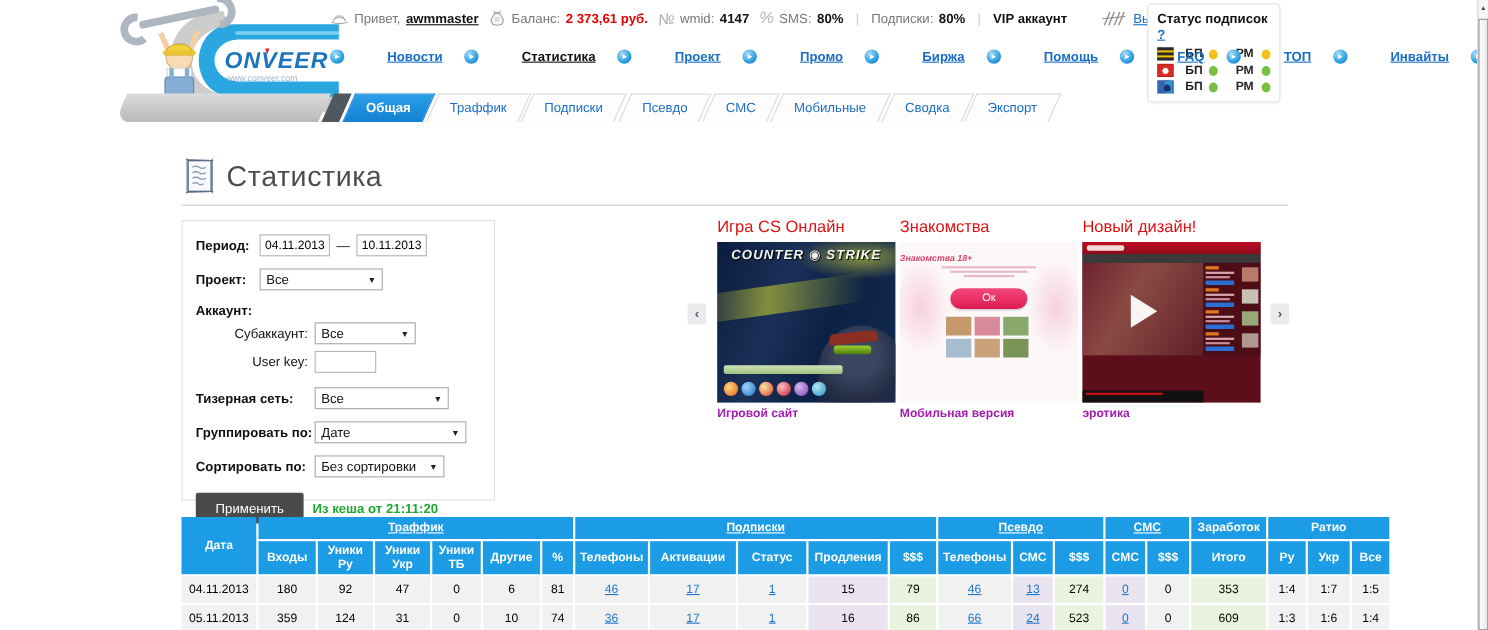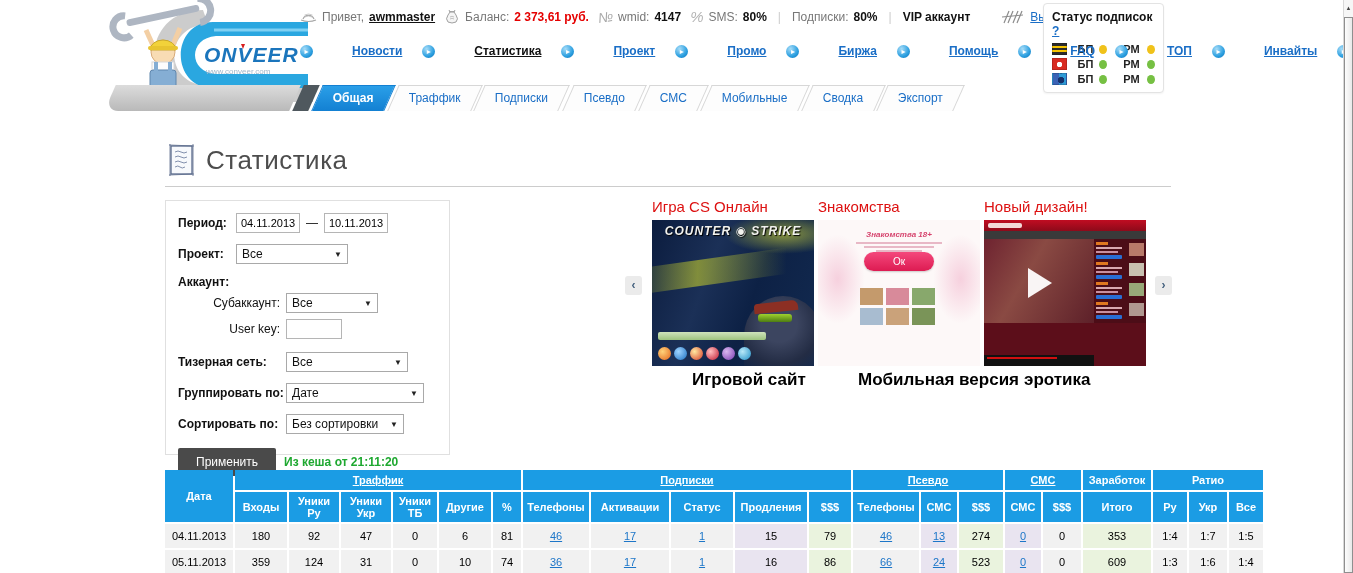--- a/index.html
+++ b/index.html
@@ -79,21 +79,21 @@
 
   
   #carousel { position:absolute; left:625px; top:198px; width:562px; height:162px; }
   .car-arrow { position:absolute; top:78px; width:17px; height:19px; background:#ebebeb;
     border-radius:3px; color:#44617e; font-size:12px; font-weight:bold; text-align:center;
     line-height:18px; cursor:pointer; }
   #arrow-left { left:0; } #arrow-right { left:530px; }
   .slide { position:absolute; top:0; width:162px; cursor:pointer; }
   .slide-title { color:#dd1111; font-size:15px; height:20px; margin-bottom:2px; white-space:nowrap; }
   .slide-img { width:162px; height:146px; position:relative; overflow:hidden; }
-  .slide-cap { margin-top:4px; font-size:17px; font-weight:bold; color:#000000; white-space:nowrap;margin-left:40px; }
+  .slide-cap { margin-top:4px; font-size:11px; font-weight:bold; color:#a21caf; white-space:nowrap; }
   
   .cs-bg { background:linear-gradient(110deg,#0b1c3e 0%,#1b3057 35%,#0d2145 60%,#122a50 100%); }
   .cs-streak { position:absolute; left:-20px; top:34px; width:220px; height:26px;
     background:linear-gradient(100deg, rgba(214,220,40,0) 0%, rgba(214,220,40,.55) 30%, rgba(214,220,40,0) 70%);
     transform:rotate(-8deg); }
   .cs-streak2 { position:absolute; right:-30px; top:-6px; width:120px; height:40px;
     background:radial-gradient(ellipse at center, rgba(220,226,60,.6), rgba(220,226,60,0) 70%); }
   .cs-banner { position:absolute; left:0; top:4px; width:100%; text-align:center; color:#f2f2ee;
     font-size:12px; font-weight:bold; font-style:italic; letter-spacing:1px;
     text-shadow:1px 1px 1px #000; }
@@ -105,25 +105,25 @@
     background:#8c2f23; border-radius:4px 6px 0 0; transform:rotate(-6deg); }
   .cs-strip { position:absolute; left:6px; bottom:26px; width:108px; height:8px;
     background:linear-gradient(#cfe3bc,#9dc37e); border-radius:2px; }
   .cs-icons { position:absolute; left:6px; bottom:6px; display:flex; gap:3px; }
   .cs-icons i { width:13px; height:13px; border-radius:50%; display:block; }
   
   .date-bg { background:#fdf8f8; }
   .date-blob { position:absolute; width:55px; height:90px; top:14px;
     background:radial-gradient(ellipse at center, rgba(238,160,190,.45), rgba(238,160,190,0) 70%); }
   .date-blob.l { left:-8px; } .date-blob.r { right:-8px; }
-  .date-script { position:absolute; top:10px; width:100%; text-align:center; color:#d6446e;
+  .date-script { position:absolute; top:10px; width:100%; color:#d6446e;
     font-size:8px; font-style:italic; font-weight:bold; }
   .date-lines { position:absolute; top:22px; left:38px; width:86px; }
   .date-lines i { display:block; height:2px; background:#e8b8c6; margin-bottom:2px; }
-  .ok-btn { position:absolute; top:32px; left:46px; width:70px; height:19px; border-radius:10px;
+  .ok-btn { position:absolute; top:42px; left:46px; width:70px; height:19px; border-radius:10px;
     background:linear-gradient(#f4487c,#dd1b52); color:#fff; font-size:10px; text-align:center;
     line-height:19px; box-shadow:0 1px 2px rgba(0,0,0,.2); }
   .date-grid { position:absolute; top:68px; left:42px; width:78px; display:flex; flex-wrap:wrap; gap:3px; }
   .date-grid i { width:23px; height:17px; display:block; }
   
   .ad-bg { background:#5c0e1a; }
   .ad-top { position:absolute; top:0; left:0; width:100%; height:11px;
     background:linear-gradient(#c00d22,#8d0a1a); }
   .ad-logo { position:absolute; top:3px; left:4px; width:34px; height:5px; background:#f3d9d9; border-radius:2px; }
   .ad-sub { position:absolute; top:11px; left:0; width:100%; height:8px; background:#3a3a3a; }

